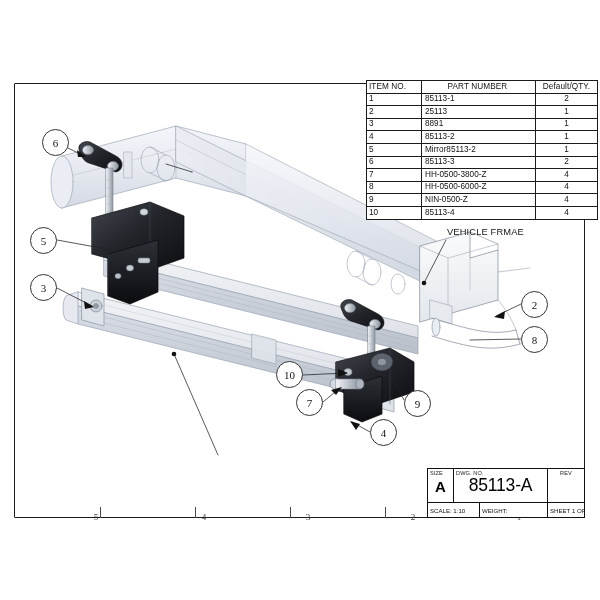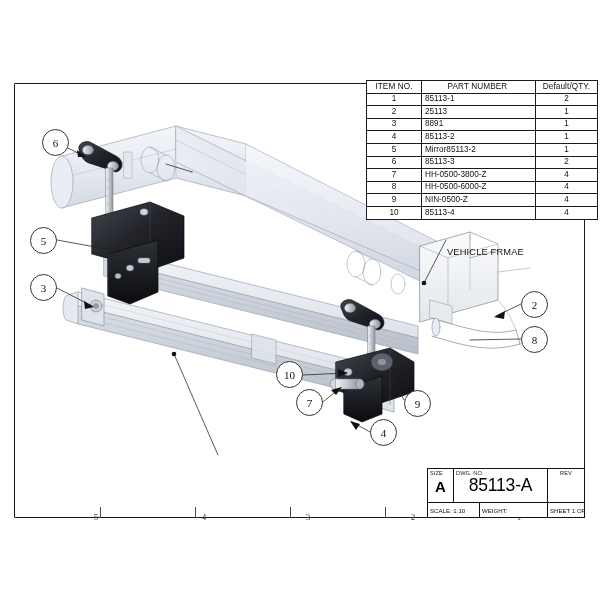--- a/index.html
+++ b/index.html
@@ -62,21 +62,21 @@
     border: 0.9px solid #1b1b1b;
     font-size: 8.2px;
     line-height: 1;
     height: 11.6px;
     padding: 0 2px;
     font-family: "Liberation Sans", sans-serif;
     color: #111111;
     font-weight: normal;
     white-space: nowrap;
   }
-  .bom .c-item { width: 50px; text-align: center; }
+  .bom .c-item { width: 50px; text-align: left; }
   .bom .c-part { width: 108px; text-align: left; padding-left: 3px; margin-top: 40px; }
   .bom .c-qty  { width: 57px; text-align: center; }
   .bom thead th { text-align: center; font-size: 8.2px; letter-spacing: .1px; }
   .bom thead .c-part { text-align: center; padding-left: 0; }
 
   
   .titleblock {
     position: absolute;
     left: 427px;
     top: 468px;
@@ -417,21 +417,21 @@
     <div class="zone-tick" style="left:385px;"></div>
     <div class="zone-tick" style="left:480px;"></div>
     <div class="zone-label" style="left:86px;">5</div>
     <div class="zone-label" style="left:194px;">4</div>
     <div class="zone-label" style="left:298px;">3</div>
     <div class="zone-label" style="left:403px;">2</div>
     <div class="zone-label" style="left:509px;">1</div>
   </div>
 
 
-  <div class="note" style="left:447px; top:247px;">VEHICLE FRMAE</div>
+  <div class="note" style="left:447px; top:227px;">VEHICLE FRMAE</div>
 
 
   <div class="balloon" style="left:42px;  top:129px;">6</div>
   <div class="balloon" style="left:30px;  top:227px;">5</div>
   <div class="balloon" style="left:30px;  top:274px;">3</div>
   <div class="balloon" style="left:521px; top:291px;">2</div>
   <div class="balloon" style="left:521px; top:326px;">8</div>
   <div class="balloon" style="left:276px; top:361px;">10</div>
   <div class="balloon" style="left:296px; top:389px;">7</div>
   <div class="balloon" style="left:404px; top:390px;">9</div>

